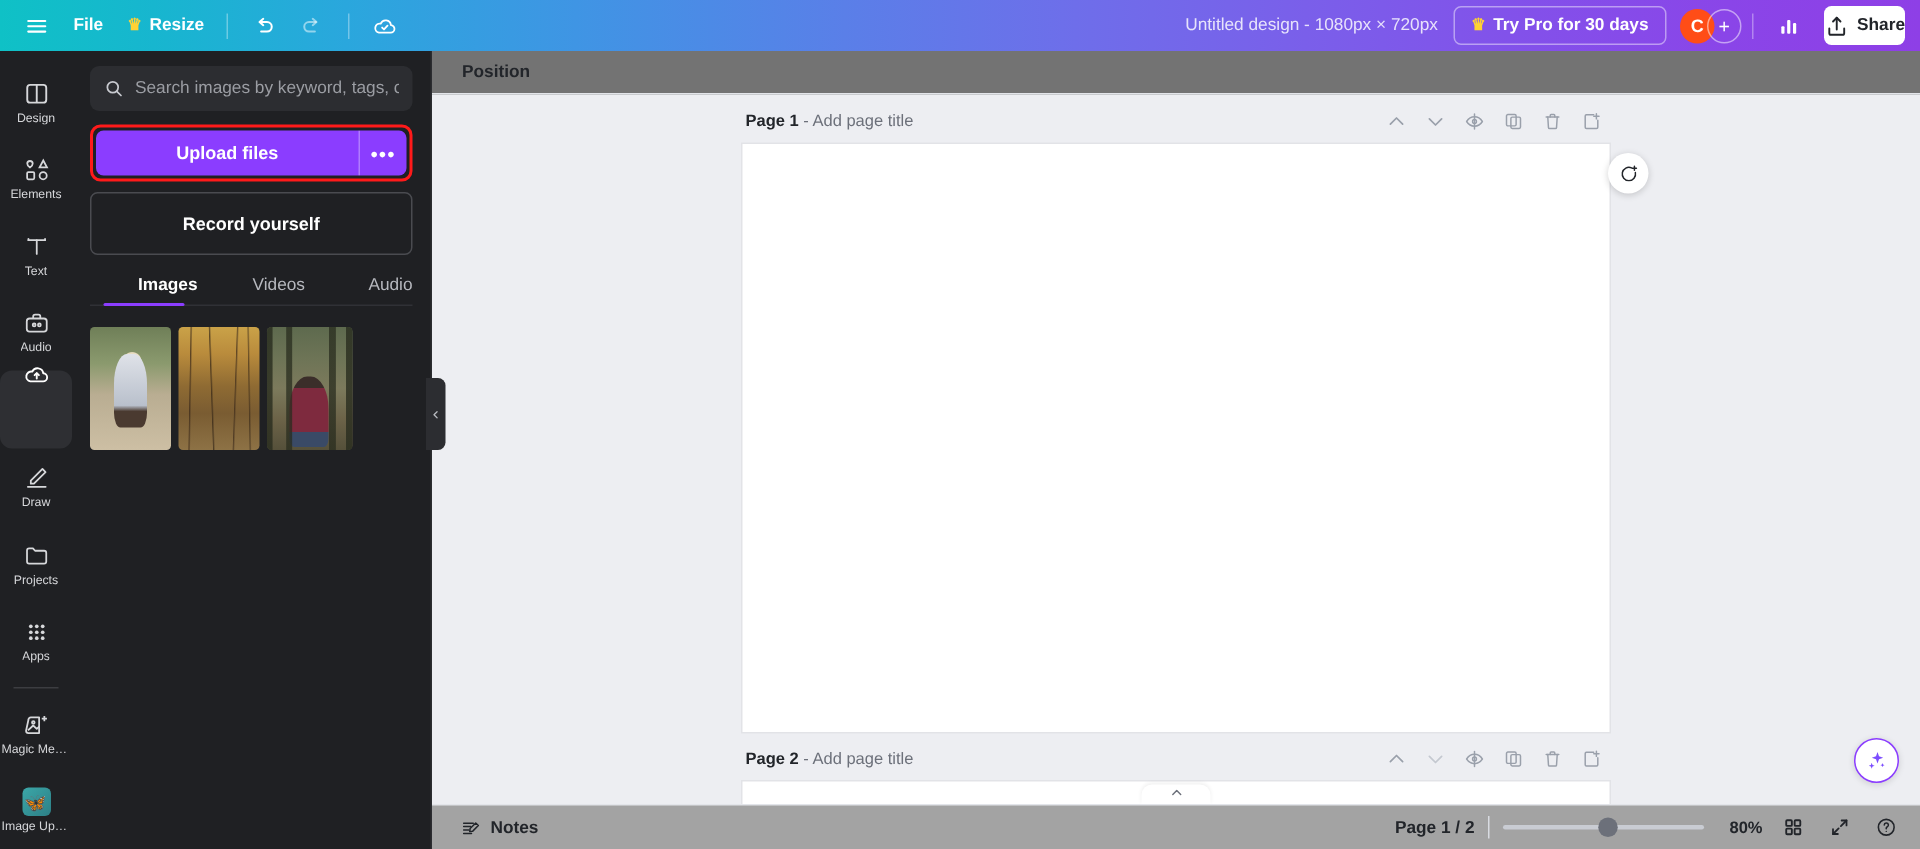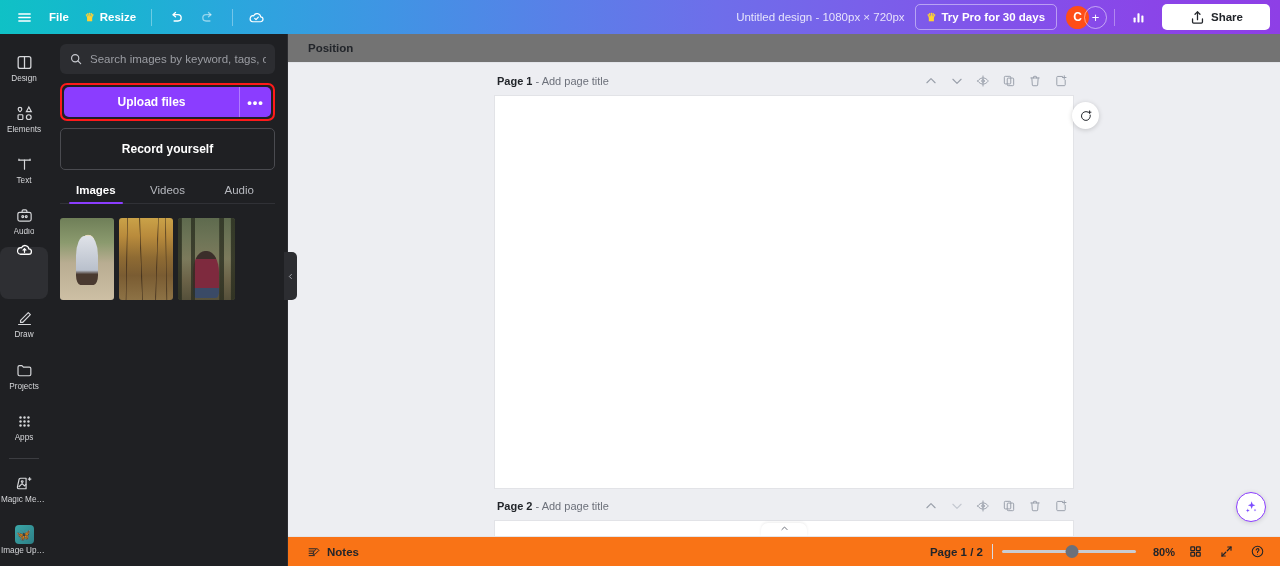--- a/index.html
+++ b/index.html
@@ -49,21 +49,21 @@
     margin-left: 9px; cursor: pointer;
   }
   .plusbtn {
     width: 23px; height: 23px; border-radius: 50%;
     border: 1px solid rgba(255,255,255,.5); color: #fff;
     display: flex; align-items: center; justify-content: center;
     font-size: 13px; margin-left: -5px; cursor: pointer; background: transparent;
   }
   .sharebtn {
     background: #fff; color: #22252a; border-radius: 5px; height: 26px;
-    padding: 0 27px; display: flex; align-items: center; gap: 5px;
+    padding: 0 0; display: flex; align-items: center; gap: 5px;
     font-size: 11.5px; font-weight: bold; cursor: pointer; margin-left: 7px;
   }
 
   
   .rail {
     position: absolute; top: 34px; left: 0; width: 48px; height: 532px;
     background: #1f2023; display: flex; flex-direction: column;
     align-items: center; padding-top: 8px; z-index: 30;
   }
   .rail-item {
@@ -123,21 +123,21 @@
     border-left: 1px solid rgba(255,255,255,.32); letter-spacing: 1px;
   }
   .recordbtn {
     margin-top: 7px; height: 42px; border: 1px solid #4a4b50; border-radius: 5px;
     display: flex; align-items: center; justify-content: center;
     color: #fff; font-size: 12px; font-weight: bold; cursor: pointer;
   }
 
   .tabs { display: flex; margin-top: 14px; border-bottom: 1px solid #303136; }
   .tab {
-    flex: 1; text-align: center; padding-bottom: 7px; font-size: 11.5px;
+    flex: 1; text-align: right; padding-bottom: 7px; font-size: 11.5px;
     color: #b6b8be; cursor: pointer; position: relative;
   }
   .tab.active { color: #fff; font-weight: bold; }
   .tab.active::after {
     content: ''; position: absolute; left: 12%; right: 12%; bottom: -1px;
     height: 2px; background: #8b3dff; border-radius: 2px;
   }
 
   .thumbs { display: flex; gap: 5px; margin-top: 14px; overflow: hidden; }
   .thumb {
@@ -252,21 +252,21 @@
     width: 30px; height: 30px; border-radius: 50%; background: #fff;
     border: 1.5px solid #8b3dff;
     display: flex; align-items: center; justify-content: center;
     cursor: pointer; z-index: 14; box-shadow: 0 1px 5px rgba(0,0,0,.14);
   }
   .magicbtn svg { width: 16px; height: 16px; }
 
   
   .bottombar {
     position: absolute; bottom: 0; left: 288px; width: 992px; height: 30px;
-    background: #f97316; border-top: 1px solid #e3e5ea;
+    background: #a3a3a3; border-top: 1px solid #e3e5ea;
     display: flex; align-items: center; padding: 0 12px; z-index: 20;
   }
   .notesbtn {
     display: flex; align-items: center; gap: 6px; cursor: pointer;
     padding: 4px 7px; border-radius: 5px; font-size: 11.5px; font-weight: bold; color: #22252a;
   }
   .notesbtn svg { width: 14px; height: 14px; }
   .bb-right { margin-left: auto; display: flex; align-items: center; gap: 9px; }
   .pagecount { font-size: 11.5px; color: #22252a; font-weight: bold; white-space: nowrap; }
   .bb-sep { width: 1px; height: 15px; background: #d9dce2; }

